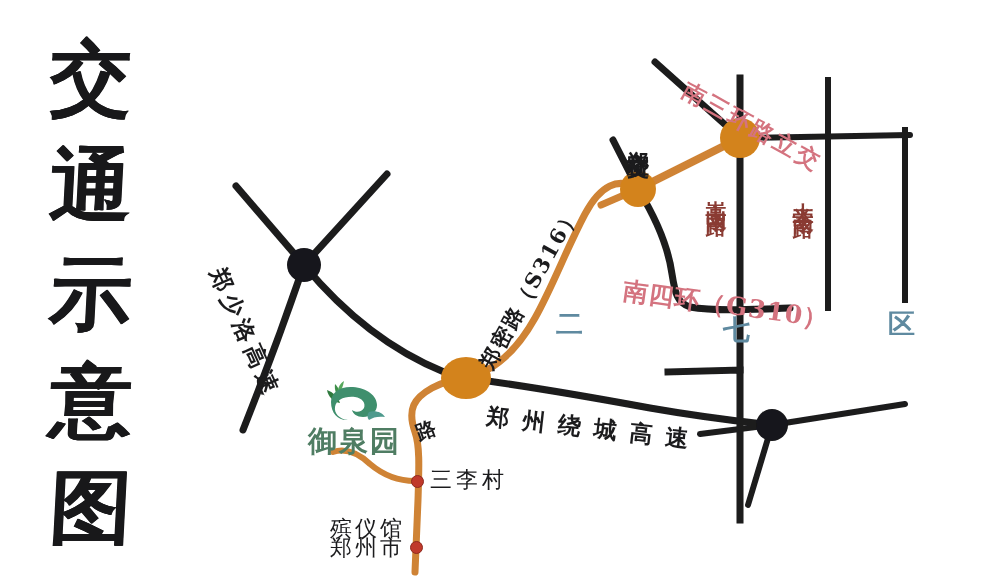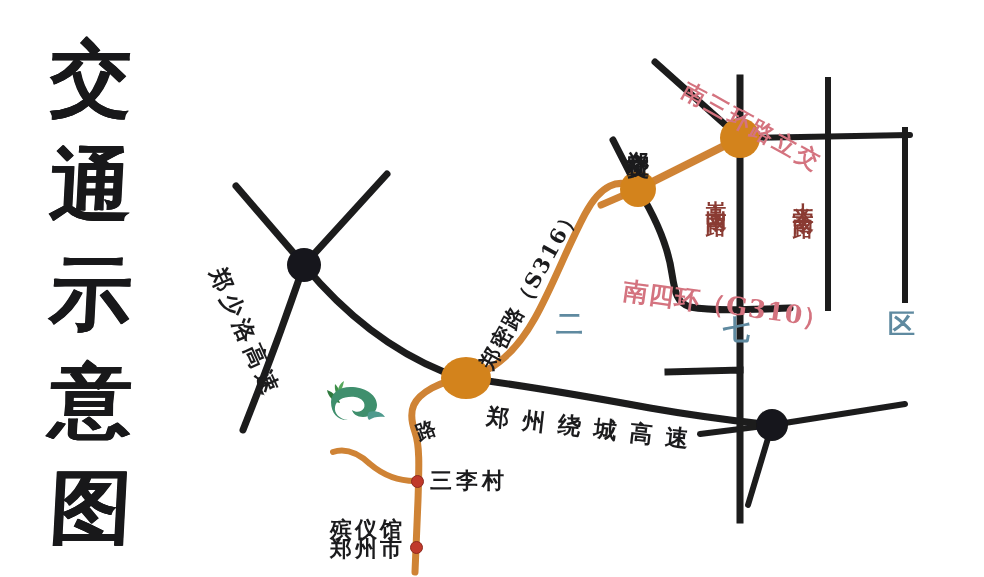--- a/index.html
+++ b/index.html
@@ -67,21 +67,21 @@
   }
   .district {
     color: #5f8aa0;
     font-family: "DejaVu Serif", "Liberation Serif", serif;
     font-weight: 700;
     font-size: 27px;
   }
   .poi-black {
     color: #1b1b1d;
     font-family: "DejaVu Serif", "Liberation Serif", serif;
-    font-weight: 700;
+    font-weight: 400;
     font-size: 22px;
   }
   .vert {
     writing-mode: vertical-rl;
     text-orientation: upright;
   }
   
   #lbl-raocheng {
     left: 488px;
     top: 404px;
@@ -216,20 +216,21 @@
     <path d="M31,5 C30,11 28,16 24,20 C24,14 26,8 31,5 Z" fill="#56a85c"></path>
     <path d="M14,14 C20,16 25,21 27,27 C21,26 15,21 14,14 Z" fill="#2f7a3e"></path>
 
     <path d="M18,26 C18,16 28,10 40,11 C54,12 64,20 64,29
              C64,36 58,41 50,41 C44,41 40,38 39,34
              C43,37 49,36 51,32 C53,27 49,22 42,21
              C31,20 23,24 22,31 C21,37 26,43 35,44
              C26,45 18,38 18,26 Z" fill="#3f8f6d"></path>
     <path d="M56,36 C62,34 69,36 72,41 C66,40 60,41 56,44 C54,42 54,38 56,36 Z" fill="#4e9a8d"></path>
   </svg>
+  <div class="lbl" id="brand-name">御泉园</div>
 
   <div class="poi-dot" style="left:411px; top:475px;"></div>
   <div class="lbl poi-black" style="left:430px; top:469px; letter-spacing:4px;">三李村</div>
 
   <div class="poi-dot" style="left:410px; top:541px;"></div>
   <div class="lbl poi-black" style="left:330px; top:506px; letter-spacing:3px;margin-top:31px;">郑州市</div>
   <div class="lbl poi-black" style="left:330px; top:518px; letter-spacing:3px;">殡仪馆</div>
 
 </div>
 

